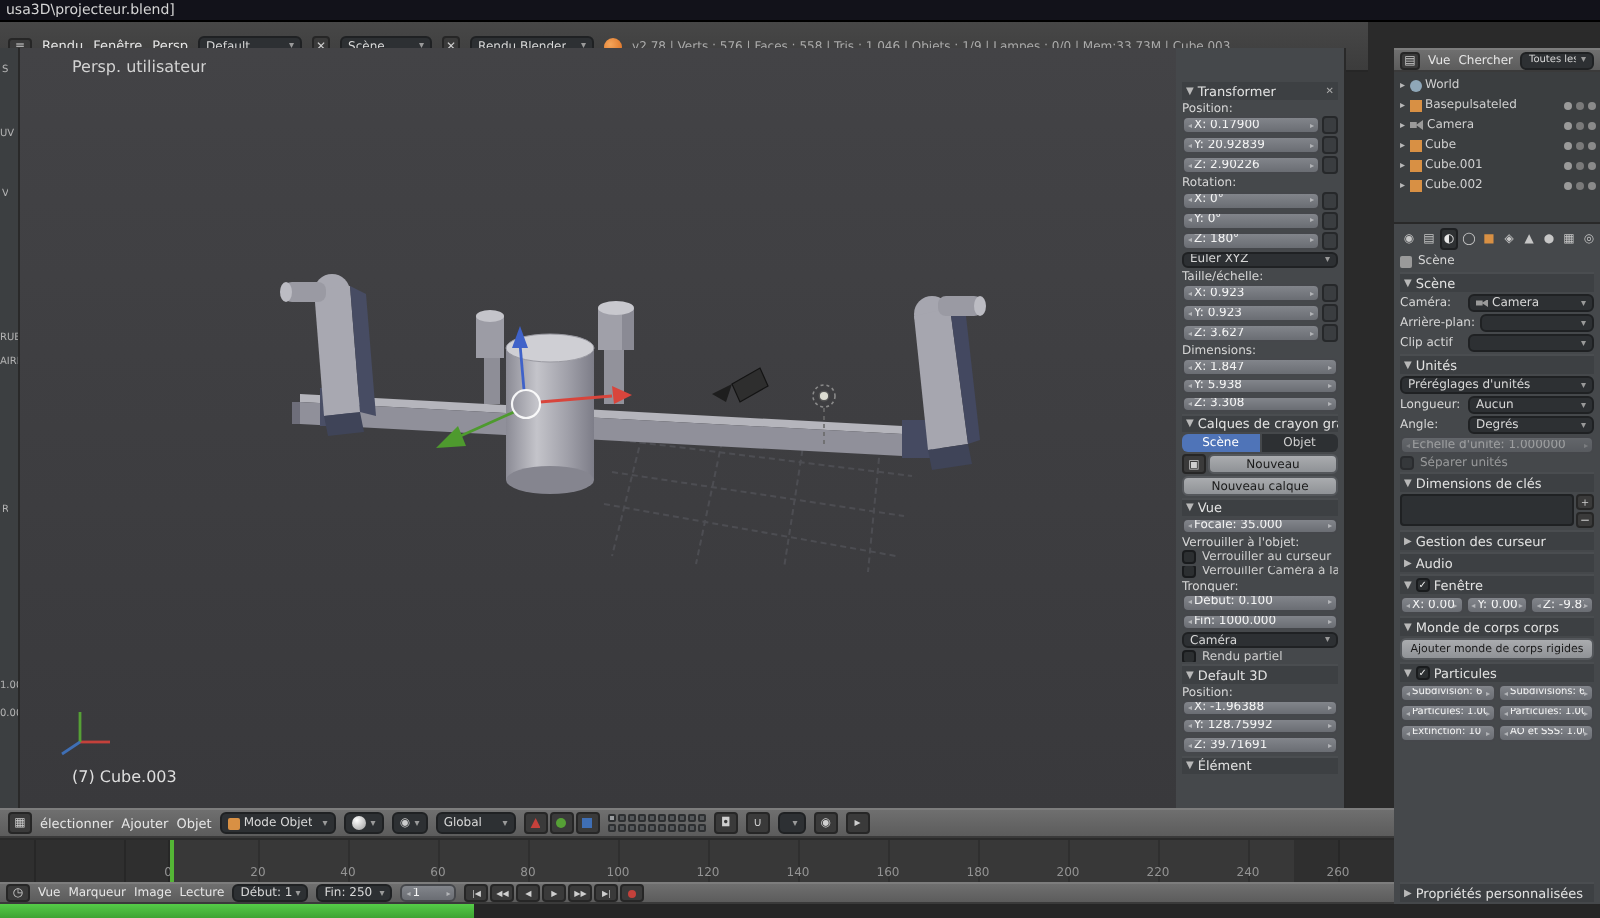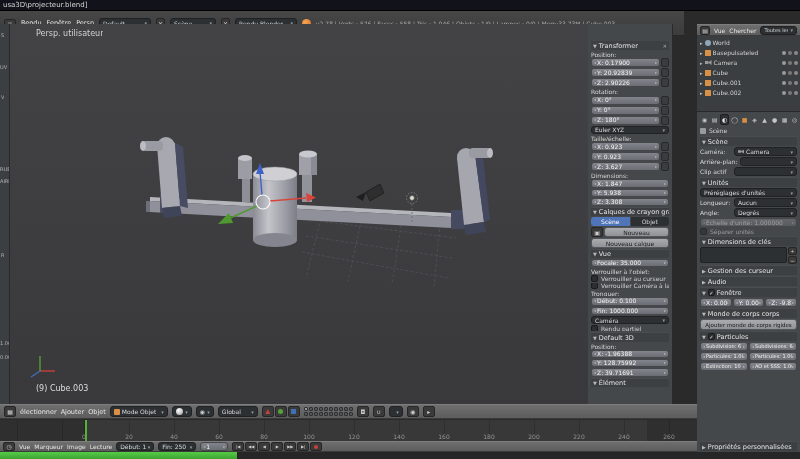--- a/index.html
+++ b/index.html
@@ -75,21 +75,21 @@
   <span class="r" style="left:1px;top:70px;font-size:5px;color:#b3b3b3">V</span>
   <span class="r" style="left:0;top:142px;font-size:5px;color:#b3b3b3">RUBES</span>
   <span class="r" style="left:0;top:154px;font-size:5px;color:#b3b3b3">AIRES</span>
   <span class="r" style="left:1px;top:228px;font-size:5px;color:#b3b3b3">R</span>
   <span class="r" style="left:0;top:316px;font-size:5px;color:#b3b3b3">1.000</span>
   <span class="r" style="left:0;top:330px;font-size:5px;color:#b3b3b3">0.000</span>
 </div>
 
 <div class="r" style="left:10px;top:24px;width:602px;height:380px;background:linear-gradient(#434346,#39393c);border-right:1px solid #292929">
   <span class="r" style="left:26px;top:5px;font-size:8px;color:#d2d2d2">Persp. utilisateur</span>
-  <span class="r" style="left:26px;top:360px;font-size:8px;color:#dedede">(9) Cube.003</span>
+  <span class="r" style="left:26px;top:360px;font-size:8px;color:#dedede">(7) Cube.003</span>
 
   <svg width="602" height="380" viewBox="0 0 602 380" style="position:absolute;left:0;top:0">
     <defs>
       <linearGradient id="cyl" x1="0" y1="0" x2="1" y2="0">
         <stop offset="0" stop-color="#8b8b95"></stop>
           <stop offset="0.35" stop-color="#c4c4ca"></stop>
         <stop offset="0.7" stop-color="#a0a0a9"></stop>
           <stop offset="1" stop-color="#7d7d88"></stop>
       </linearGradient>
     </defs>

